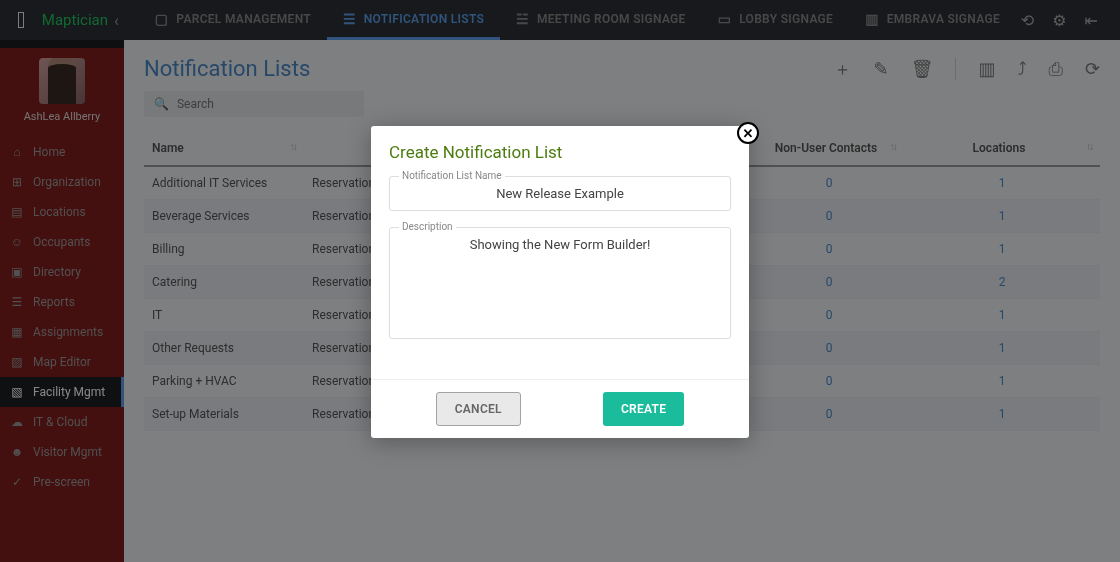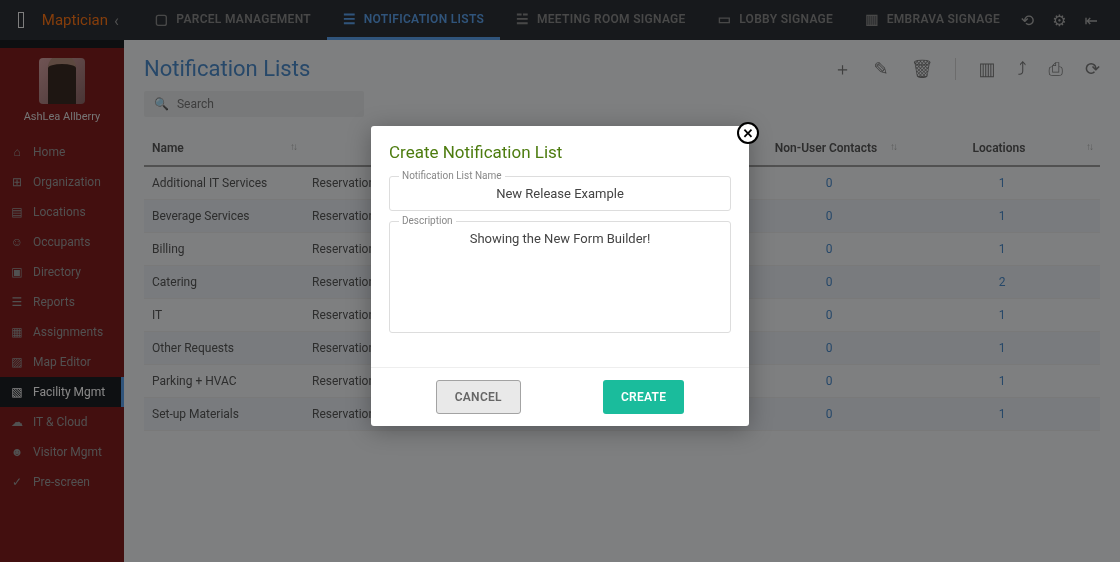--- a/index.html
+++ b/index.html
@@ -1,20 +1,20 @@
 <!DOCTYPE html>
 <html><head>
   <meta charset="utf-8">
   <style>
     * { margin: 0; padding: 0; box-sizing: border-box; font-family: -apple-system, BlinkMacSystemFont, "Segoe UI", Roboto, sans-serif; }
     body { width: 1120px; height: 562px; overflow: hidden; background: #1a1d21; position: relative; }
     
     
     .topbar { height: 40px; background: #2c3035; display: flex; align-items: center; color: #aaa; position: relative; z-index: 5; }
-    .brand { width: 108px; padding-left: 18px; display: flex; align-items: center; gap: 18px; color: #f97316; font-size: 15px; font-weight: 400; }
+    .brand { width: 108px; padding-left: 18px; display: flex; align-items: center; gap: 18px; color: #22c55e; font-size: 15px; font-weight: 400; }
     .brand-icon { width: 16px; height: 16px; border: 1px solid #eee; display: inline-block; }
     .topbar-collapse { padding: 0 6px; color: #999; cursor: pointer; font-size: 16px; }
     .nav-tabs { display: flex; height: 100%; align-items: stretch; margin-left: 14px; }
     .nav-tab { display: flex; align-items: center; gap: 8px; padding: 0 16px; font-size: 12px; font-weight: 600; letter-spacing: 0.3px; color: #888; cursor: pointer; border-bottom: 3px solid transparent; }
     .nav-tab.active { color: #5b9fe8; border-bottom-color: #5b9fe8; }
     .nav-tab .icon { font-size: 14px; }
     .topbar-actions { margin-left: auto; display: flex; gap: 18px; padding-right: 22px; color: #aaa; }
     .topbar-actions .iconbtn { cursor: pointer; font-size: 16px; }
     
     
@@ -52,21 +52,21 @@
     .table .desc { color: #666; font-size: 11px; max-width: 200px; }
     
     
     .dim { position: absolute; inset: 0; background: rgba(0,0,0,0.47); z-index: 10; }
     
     
     .modal { position: absolute; top: 126px; left: 50%; transform: translateX(-50%); width: 378px; background: #fff; border-radius: 3px; z-index: 20; box-shadow: 0 4px 24px rgba(0,0,0,0.3); }
     .modal-close { position: absolute; top: -4px; right: -10px; width: 22px; height: 22px; border-radius: 50%; background: #fff; border: 2px solid #000; display: flex; align-items: center; justify-content: center; font-weight: bold; font-size: 13px; cursor: pointer; z-index: 21; color:#000; }
     .modal-body { padding: 16px 18px 20px; }
     .modal-title { font-size: 17px; color: #4d7c0f; margin-bottom: 14px; }
-    .field { position: relative; margin-bottom: 10px; border-radius: 6px; }
+    .field { position: relative; margin-bottom: 16px; border-radius: 6px; }
     .field label { position: absolute; top: -6px; left: 10px; background: #fff; padding: 0 3px; font-size: 10px; color: #888; }
     .field input, .field textarea { width: 100%; border: 1px solid #ddd; border-radius: 3px; padding: 9px 10px; font-size: 13px; color: #444; font-family: inherit; outline: none; text-align: center; }
     .field textarea { height: 112px; resize: none; }
     .modal-footer { border-top: 1px solid #eee; padding: 12px 18px; display: flex; justify-content: center; gap: 82px; }
     .btn { border: none; padding: 9px 18px; font-size: 12px; font-weight: 600; border-radius: 3px; cursor: pointer; letter-spacing: 0.3px; }
     .btn-cancel { background: #e9e9e9; color: #666; border: 1px solid #a3a3a3; }
     .btn-create { background: #1abc9c; color: #fff; }
   </style>
 </head>
 <body>

